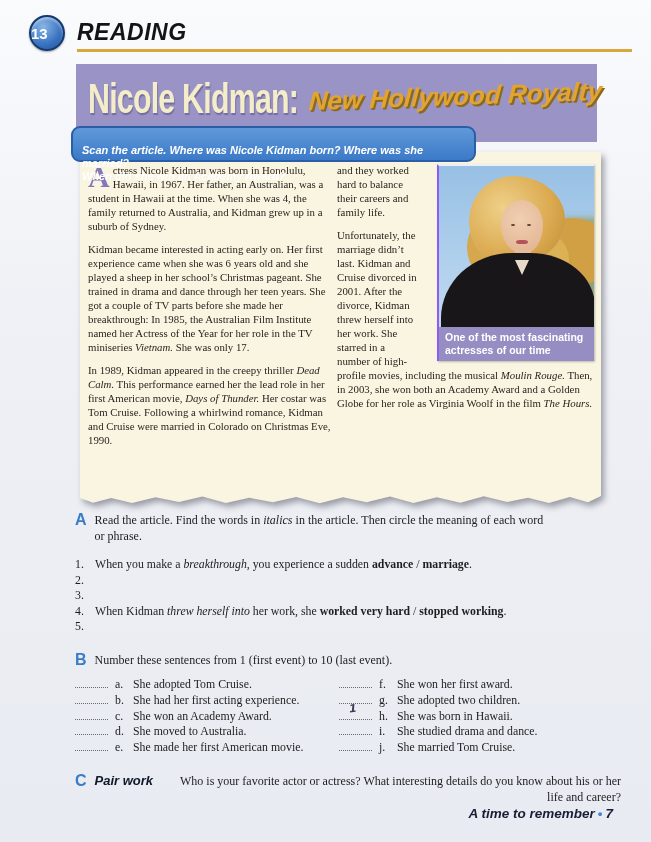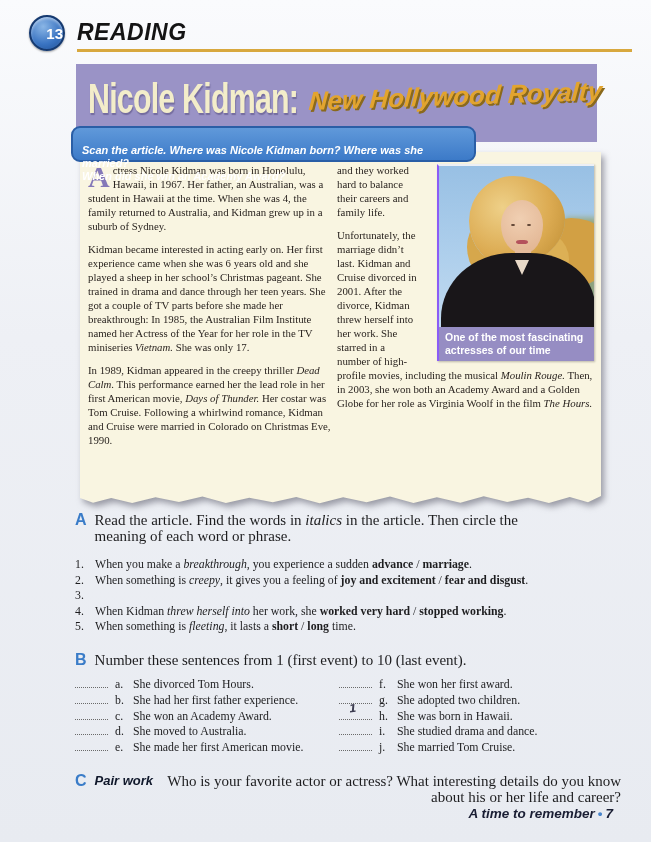--- a/index.html
+++ b/index.html
@@ -9,21 +9,21 @@
     background:linear-gradient(180deg,#fafbfd 0%,#eef0f5 40%,#e8ebf1 100%);
     font-family:"Liberation Serif", serif;
   }
   .page { position:relative; width:651px; height:842px; overflow:hidden; }
 
   
   .unit-badge {
     position:absolute; left:29px; top:15px; width:36px; height:36px; border-radius:50%;
     background:radial-gradient(circle at 38% 30%, #8ab6e6, #3a74c2 58%, #1d4e95);
     border:2px solid #163a70;
-    display:flex; align-items:center; justify-content:flex-end;
+    display:flex; align-items:center; justify-content:flex-start;
     color:#fff; font:800 15px "Liberation Sans", sans-serif;
     box-shadow:inset 0 2px 3px rgba(255,255,255,.5), 0 1px 2px rgba(0,0,0,.35);
   }
   .section-title {
     position:absolute; left:77px; top:19px;
     font:italic 800 23px "Liberation Sans", sans-serif;
     color:#141414; letter-spacing:.5px;
   }
   .gold-rule { position:absolute; left:77px; top:49px; width:555px; height:3px; background:#d8a83e; }
 
@@ -103,21 +103,21 @@
               border-top:15px solid #e8d9c8; }
   .ph-caption {
     position:absolute; left:0; right:0; bottom:0; height:34px; background:#968dc3;
     color:#fff; font:700 10.5px/13px "Liberation Sans", sans-serif; padding:4px 6px;
   }
 
   
   .exercises { position:absolute; left:75px; top:512px; width:546px; color:#1d1d1f; }
   .ex-header { display:flex; gap:8px; align-items:flex-start; }
   .ex-label  { font:800 16px/16px "Liberation Sans", sans-serif; color:#3a7cc8; flex:none; }
-  .ex-instr  { font-size:15px; line-height:16px; }
+  .ex-instr  { font-size:12px; line-height:16px; }
   .exA .ex-instr { width:450px; }
 
   .a-list { margin:13px 0 0 0; }
   .a-item { display:flex; font-size:11.8px; line-height:15.6px; }
   .a-num  { width:20px; flex:none; }
 
   .exB { margin-top:17px; }
   .b-grid { margin-top:9px; display:grid; grid-template-columns:264px 282px; }
   .b-row  { display:flex; align-items:baseline; height:15.8px; font-size:11.8px; }
   .dots   { width:33px; height:9px; flex:none; margin-right:7px;
@@ -196,56 +196,54 @@
         <span class="ex-label">A</span>
         <span class="ex-instr"><span>Read the article. Find the words in </span><span class="seg-i">italics</span><span> in the article. Then circle the meaning of each word or phrase.</span></span>
       </div>
       <div class="a-list">
         <div class="a-item">
             <span class="a-num">1.</span>
             <span class="a-body"><span>When you make a </span><span class="seg-i">breakthrough</span><span>, you experience a sudden </span><span class="seg-b">advance</span><span> / </span><span class="seg-b">marriage</span><span>.</span></span>
           </div>
         <div class="a-item">
             <span class="a-num">2.</span>
-            <span class="a-body"><span>When something is </span><span class="seg-i">creepy</span><span>, it gives you a feeling of </span><span class="seg-b">joy and excitement</span><span> / </span><span class="seg-b">fear and disgust</span><span>.</span></span>
           </div>
         <div class="a-item">
             <span class="a-num">3.</span>
           </div>
         <div class="a-item">
             <span class="a-num">4.</span>
             <span class="a-body"><span>When Kidman </span><span class="seg-i">threw herself into</span><span> her work, she </span><span class="seg-b">worked very hard</span><span> / </span><span class="seg-b">stopped working</span><span>.</span></span>
           </div>
         <div class="a-item">
             <span class="a-num">5.</span>
-            <span class="a-body"><span>When something is </span><span class="seg-i">fleeting</span><span>, it lasts a </span><span class="seg-b">short</span><span> / </span><span class="seg-b">long</span><span> time.</span></span>
           </div>
       </div>
     </div>
 
     <div class="exB">
       <div class="ex-header">
         <span class="ex-label">B</span>
         <span class="ex-instr">Number these sentences from 1 (first event) to 10 (last event).</span>
       </div>
       <div class="b-grid">
         <div>
           <div class="b-row">
               <span class="dots">
                 <span class="answer"></span>
               </span>
               <span class="b-letter">a.</span>
-              <span>She divorced Tom Hours.</span>
+              <span>She adopted Tom Cruise.</span>
             </div>
           <div class="b-row">
               <span class="dots">
                 <span class="answer"></span>
               </span>
               <span class="b-letter">b.</span>
-              <span>She had her first father experience.</span>
+              <span>She had her first acting experience.</span>
             </div>
           <div class="b-row">
               <span class="dots">
                 <span class="answer"></span>
               </span>
               <span class="b-letter">c.</span>
               <span>She won an Academy Award.</span>
             </div>
           <div class="b-row">
               <span class="dots">

